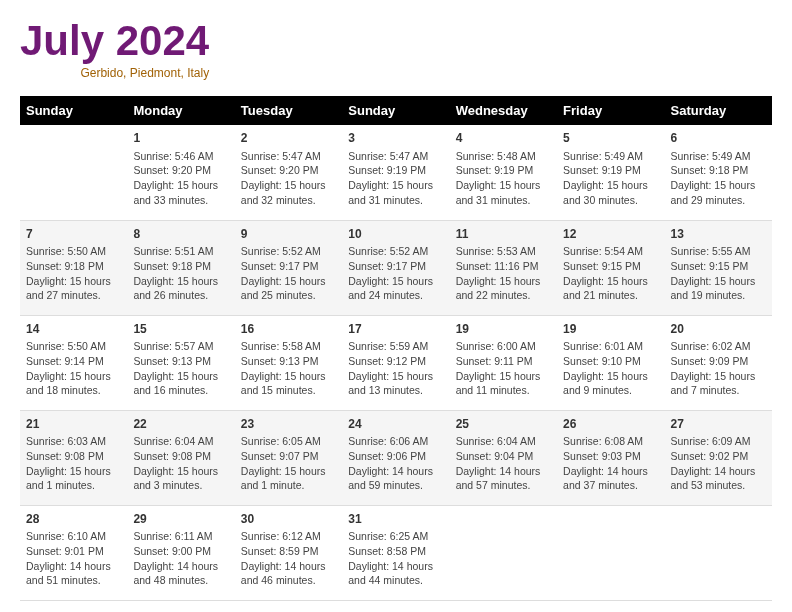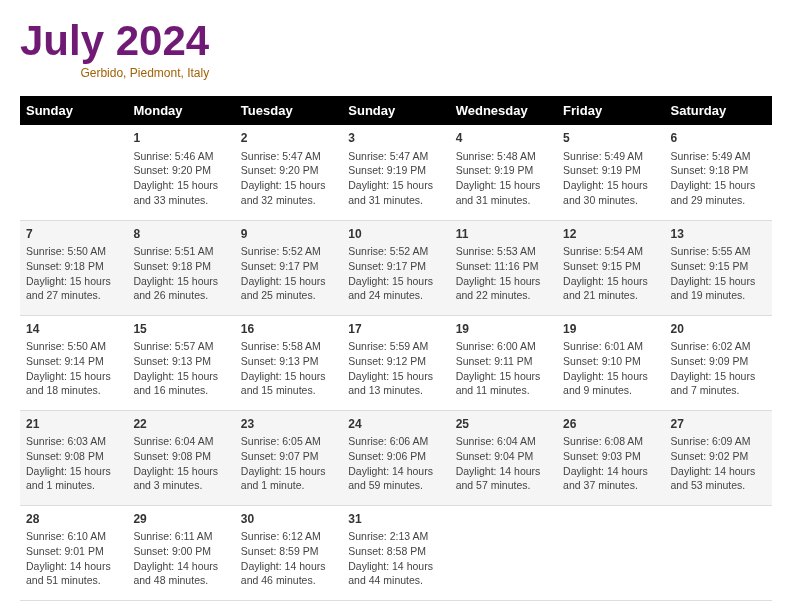--- a/index.html
+++ b/index.html
@@ -335,21 +335,21 @@
         </td>
         <td>
           <span class="day-number">30</span>
           <div class="day-info">Sunrise: 6:12 AM</div>
           <div class="day-info">Sunset: 8:59 PM</div>
           <div class="day-info">Daylight: 14 hours</div>
           <div class="day-info">and 46 minutes.</div>
         </td>
         <td>
           <span class="day-number">31</span>
-          <div class="day-info">Sunrise: 2:13 AM</div>
+          <div class="day-info">Sunrise: 6:25 AM</div>
           <div class="day-info">Sunset: 8:58 PM</div>
           <div class="day-info">Daylight: 14 hours</div>
           <div class="day-info">and 44 minutes.</div>
         </td>
         <td></td>
         <td></td>
         <td></td>
       </tr>
     </tbody>
 </table>

